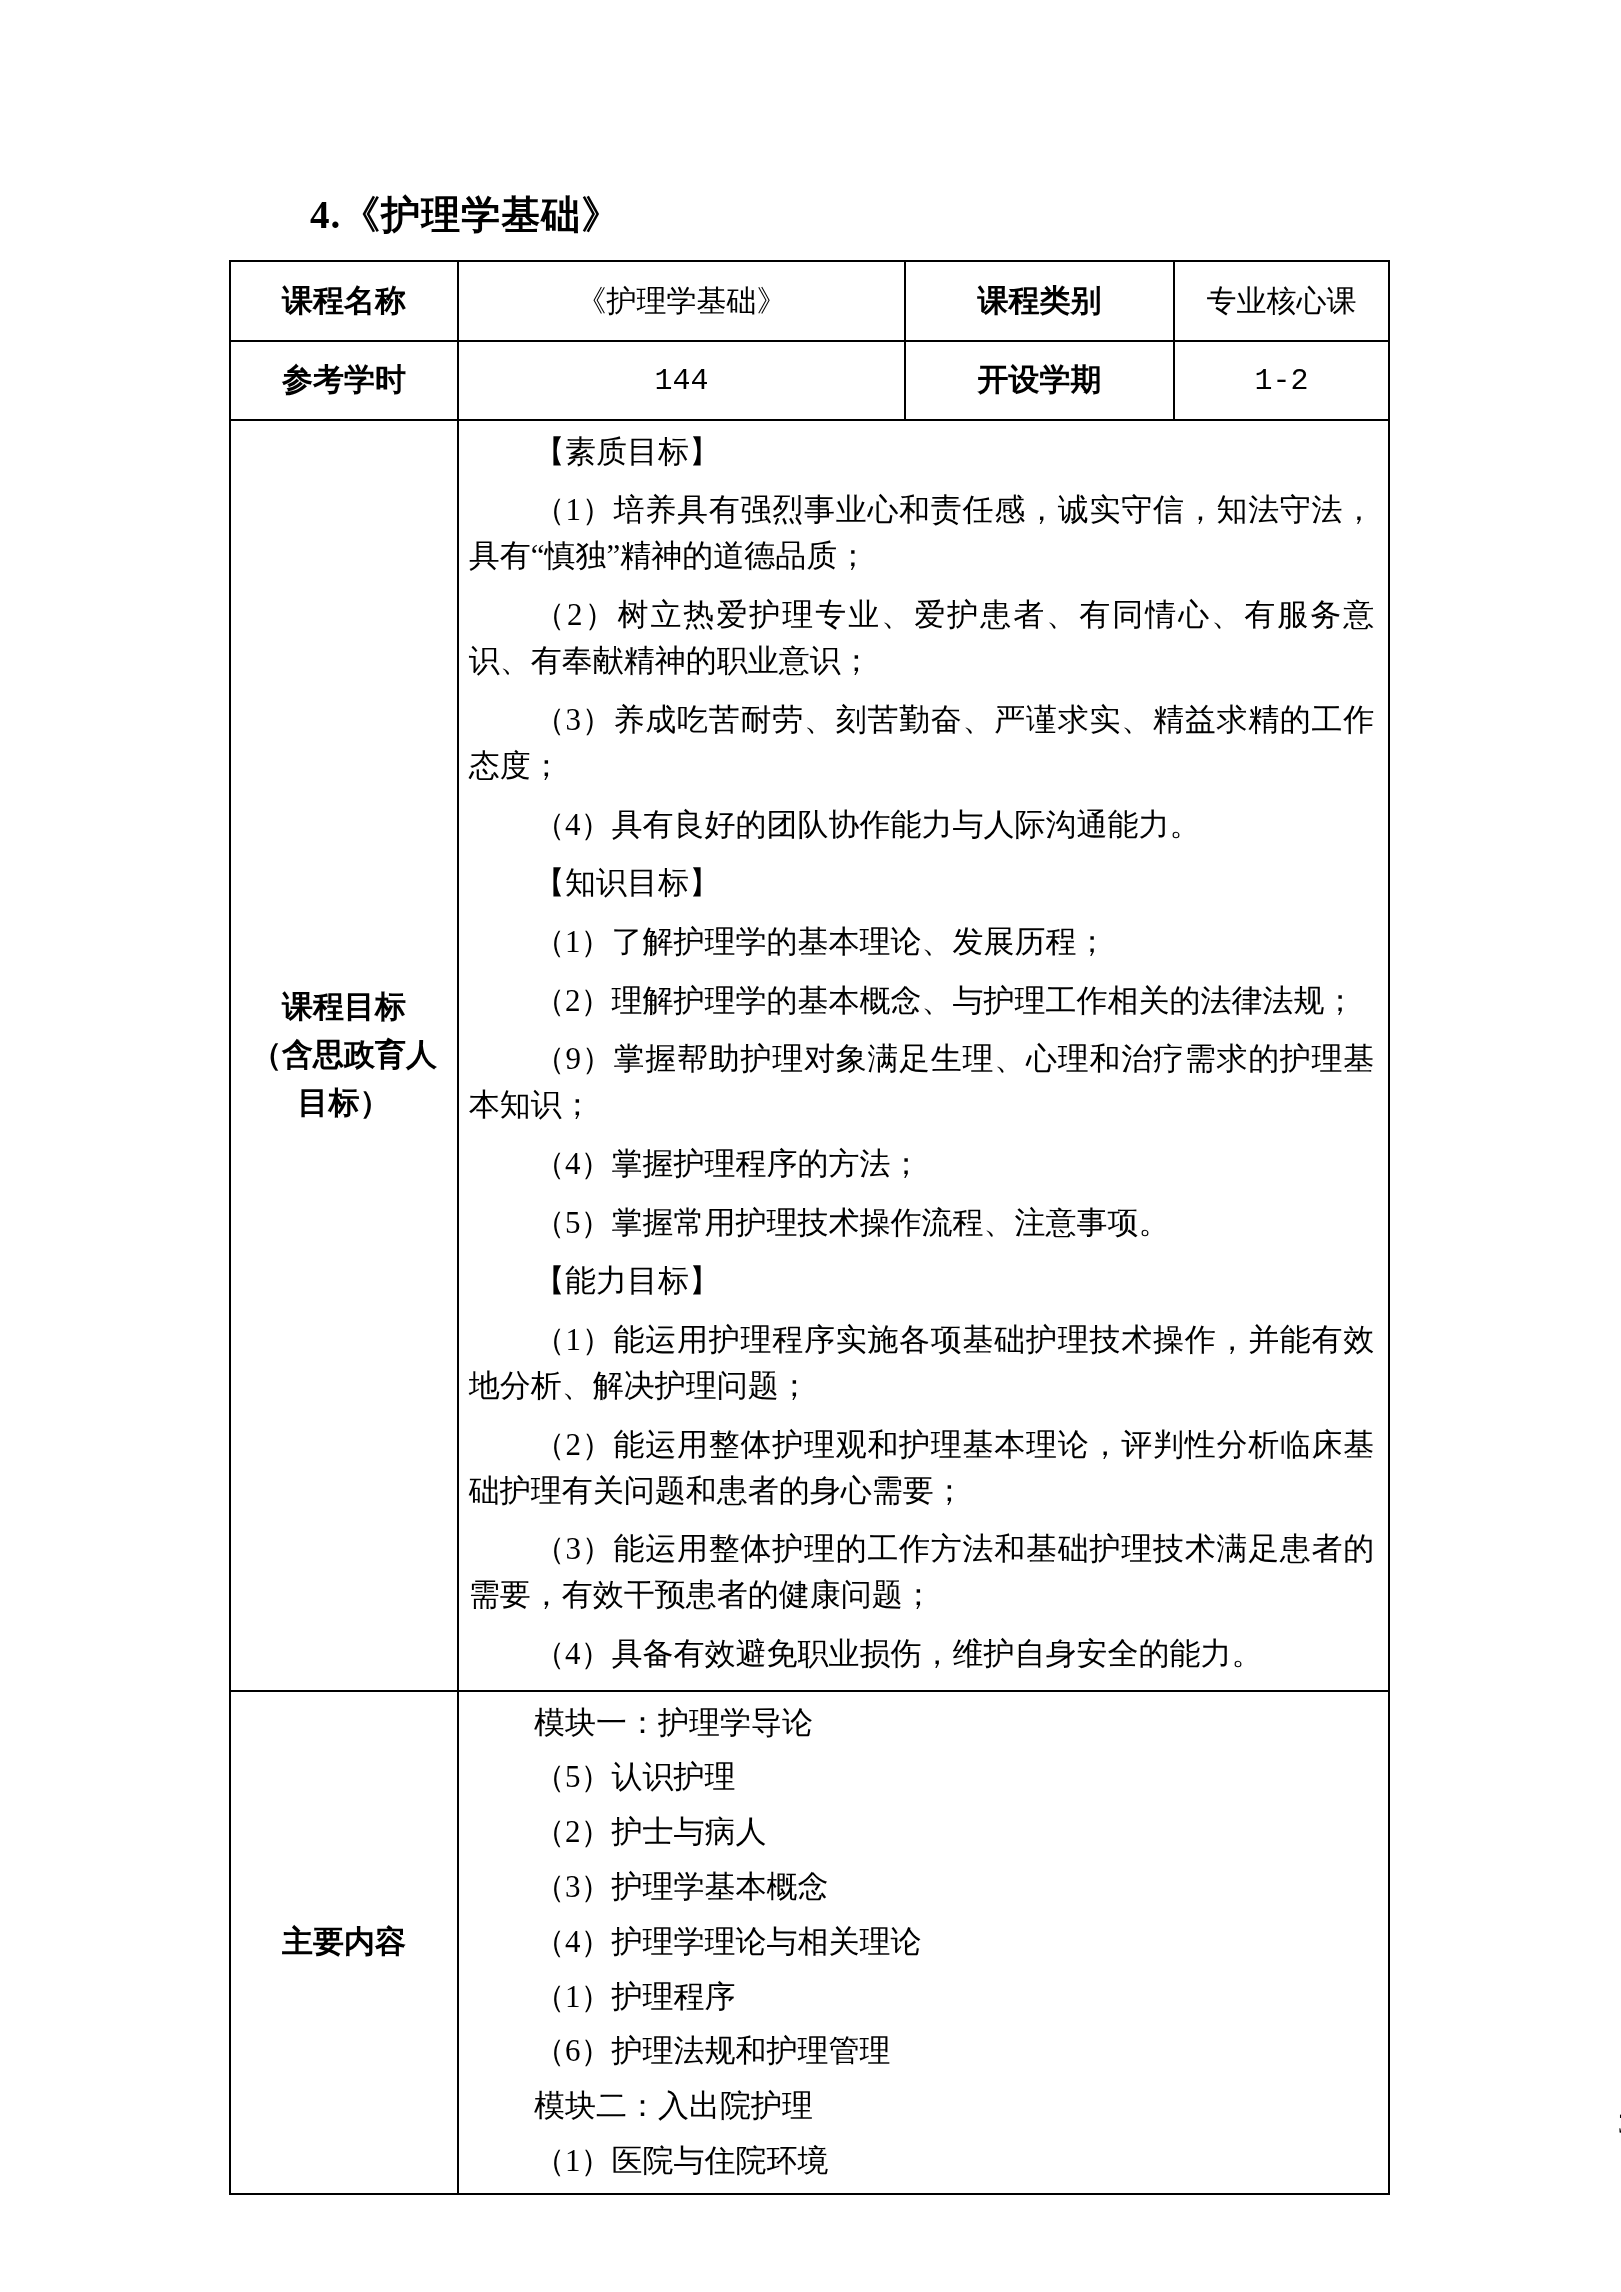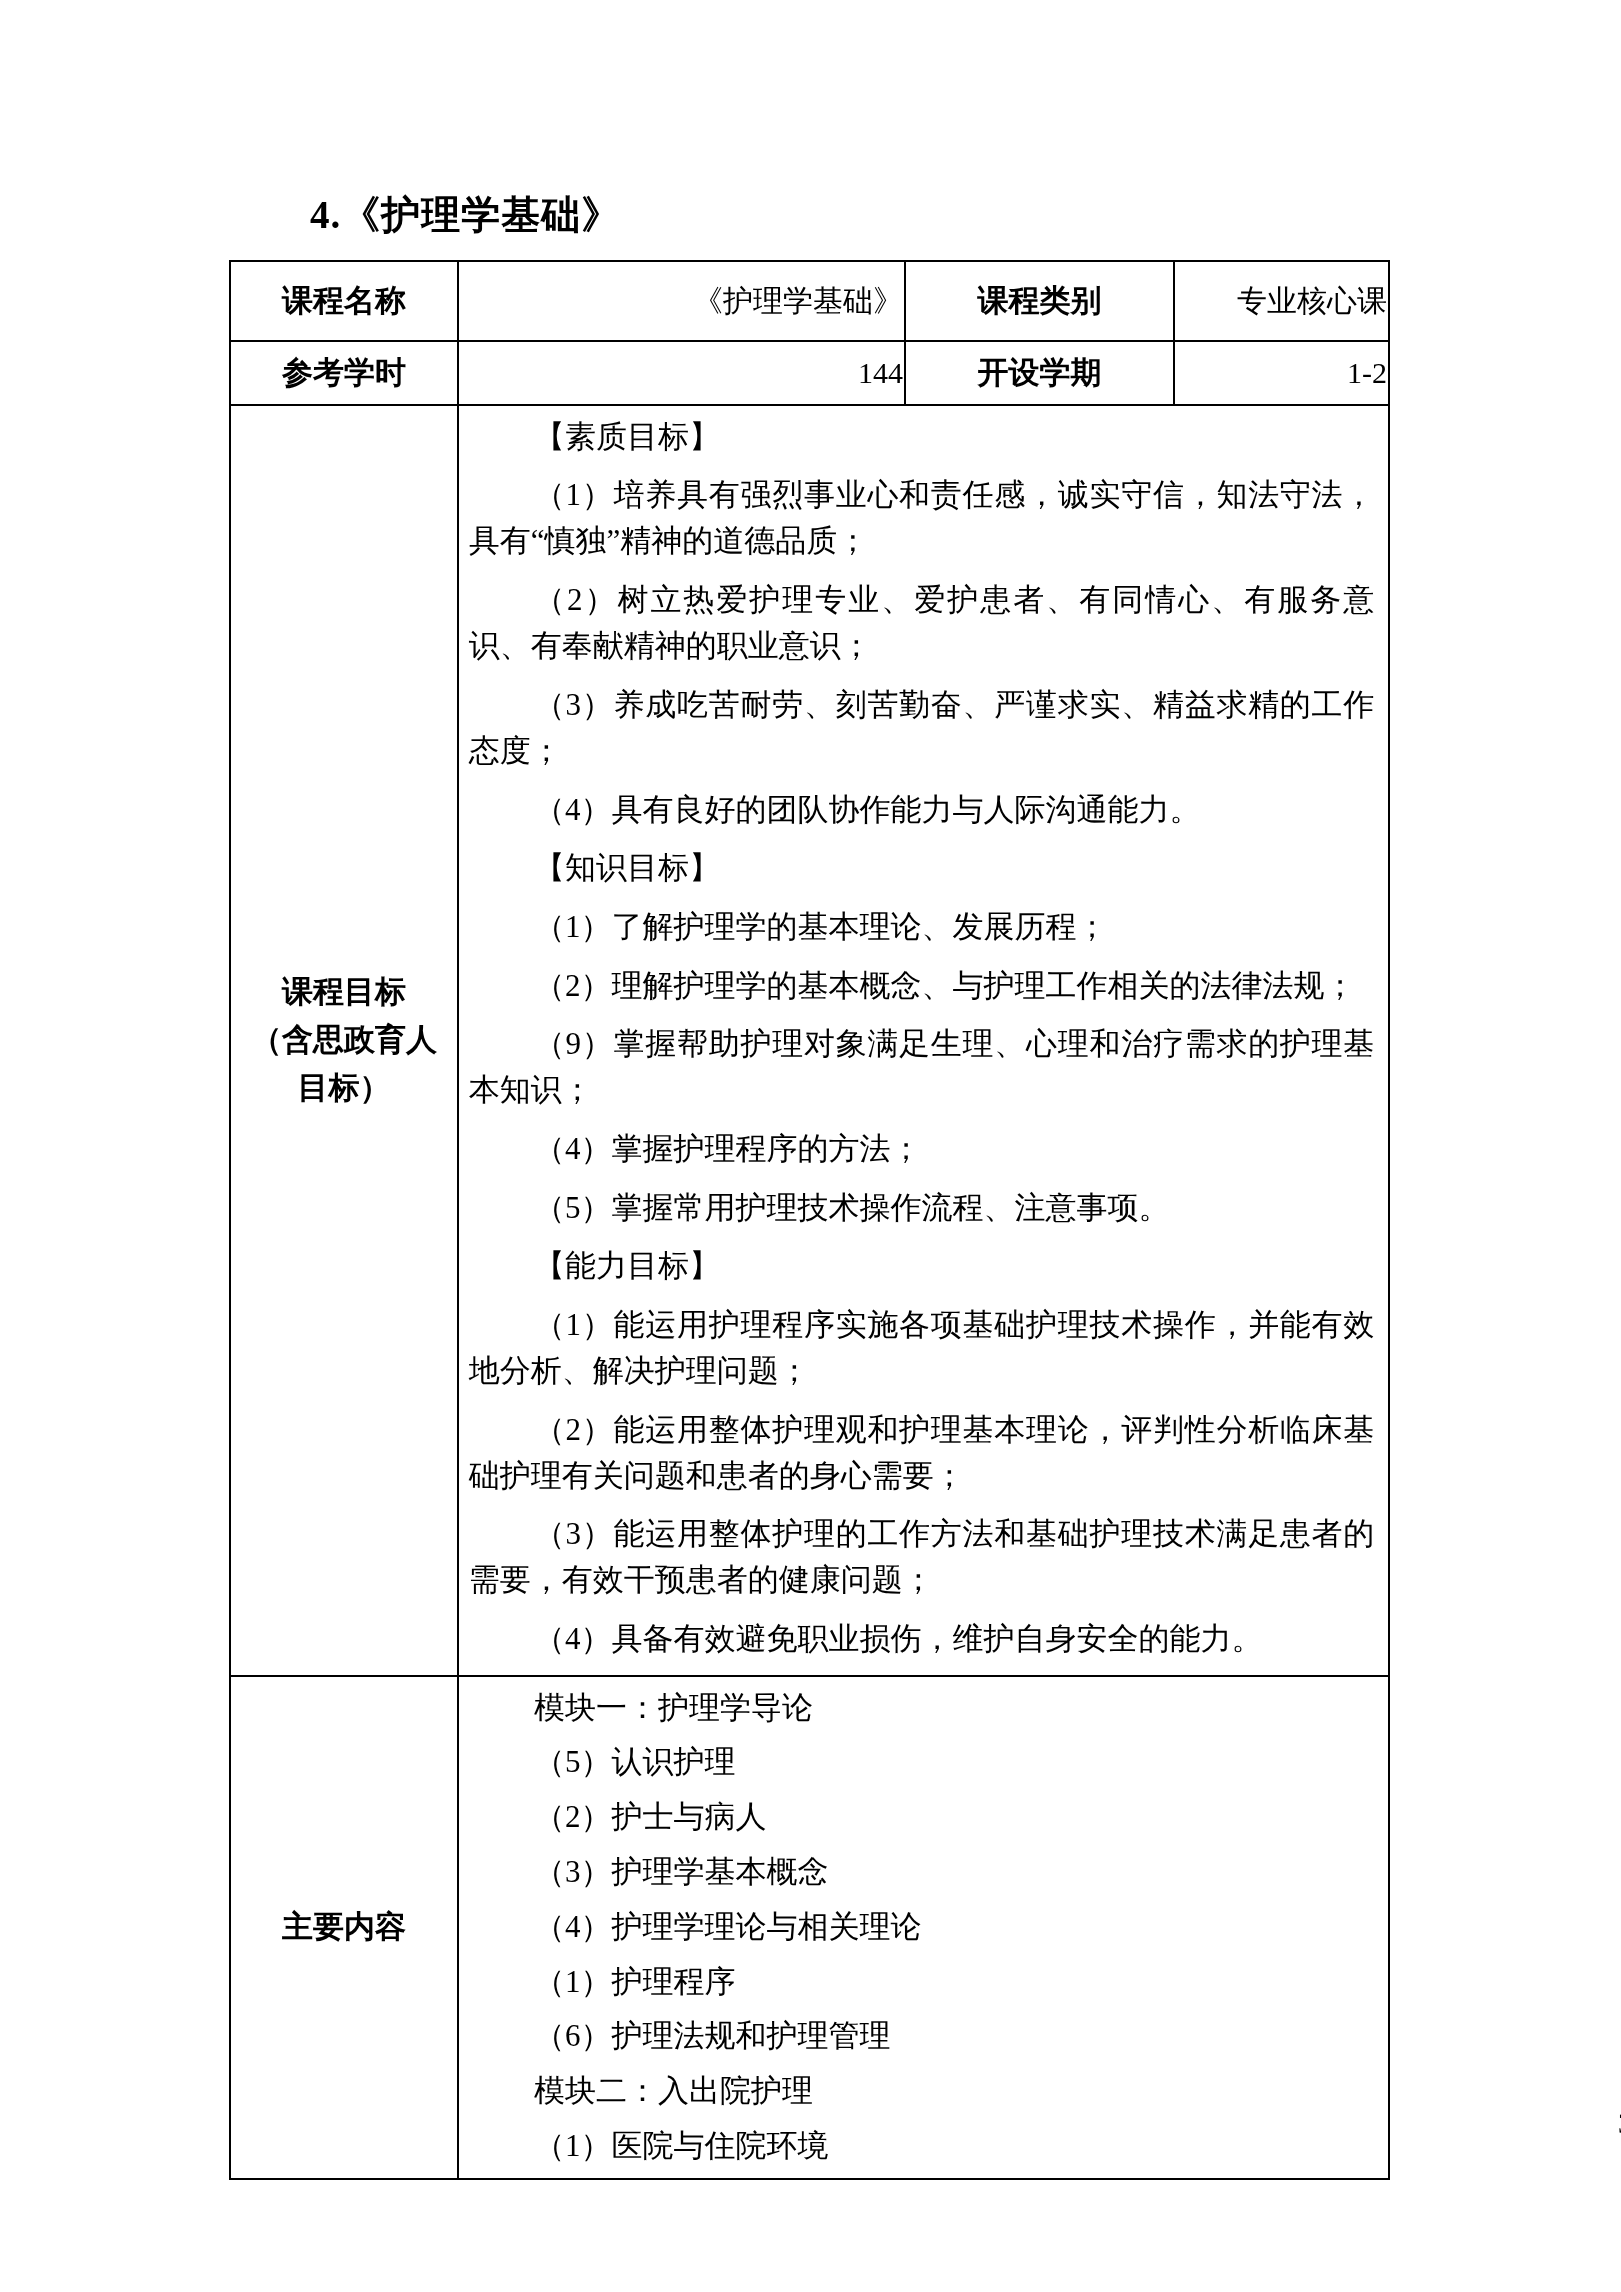--- a/index.html
+++ b/index.html
@@ -39,23 +39,23 @@
     font-family: "Liberation Sans", "DejaVu Sans", sans-serif;
     font-weight: 700;
     font-size: 31px;
     text-align: center;
     vertical-align: middle;
     line-height: 1.55;
   }
   td.vlabel { white-space: pre-line; }
   td.value {
     font-size: 30px;
-    text-align: right;
+    text-align: center;
     vertical-align: middle;
-    font-family: Liberation Serif, serif;
+    font-family: Liberation Mono, monospace;
   }
   td.bodycell {
     vertical-align: top;
     padding: 7.8px 13.7px 0 9.8px;
     font-size: 31px;
     font-family: "Liberation Serif", "DejaVu Serif", serif;
     overflow: hidden;
   }
   .para {
     margin: 0 0 12.7px 0;
@@ -88,21 +88,21 @@
       <col style="width:269px">
       <col style="width:215px">
     </colgroup>
     <tbody>
       <tr style="height:80px;border-radius:29px;">
         <td class="label">课程名称</td>
         <td class="value">《护理学基础》</td>
         <td class="label">课程类别</td>
         <td class="value">专业核心课</td>
       </tr>
-      <tr style="height:64px;">
+      <tr style="height:79px;">
         <td class="label">参考学时</td>
         <td class="value">144</td>
         <td class="label">开设学期</td>
         <td class="value">1-2</td>
       </tr>
       <tr style="height:1165px;">
         <td class="label vlabel">课程目标
 （含思政育人
 目标）</td>
         <td class="bodycell objectivescell" colspan="3">

